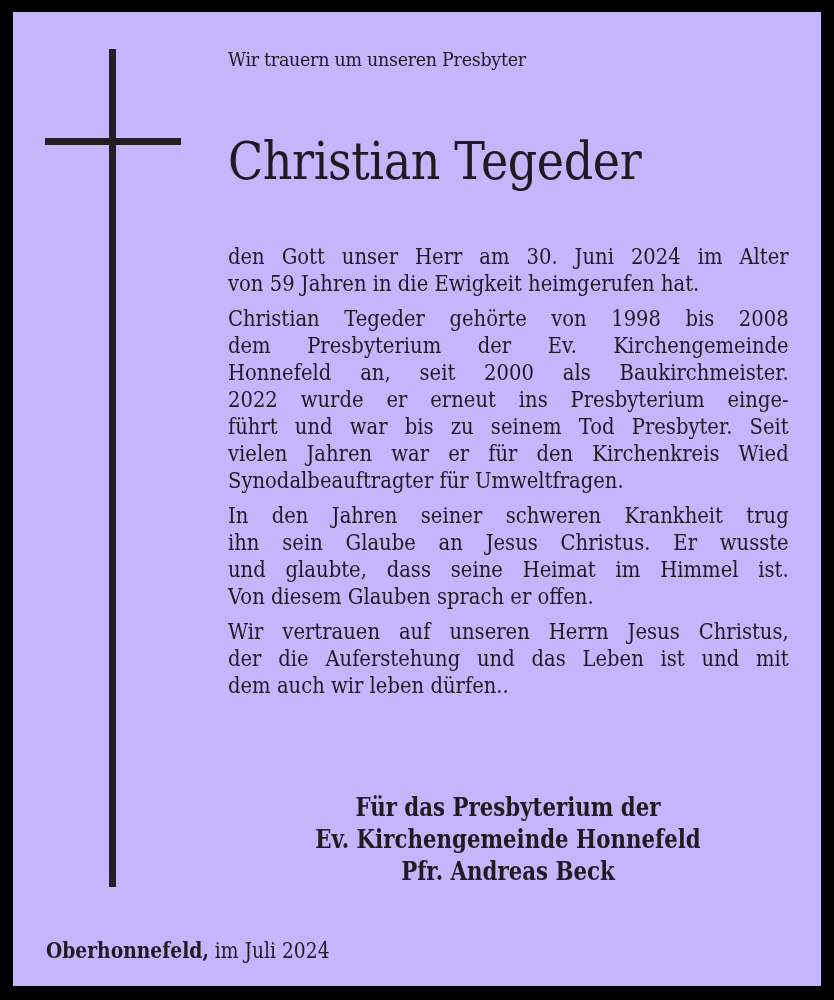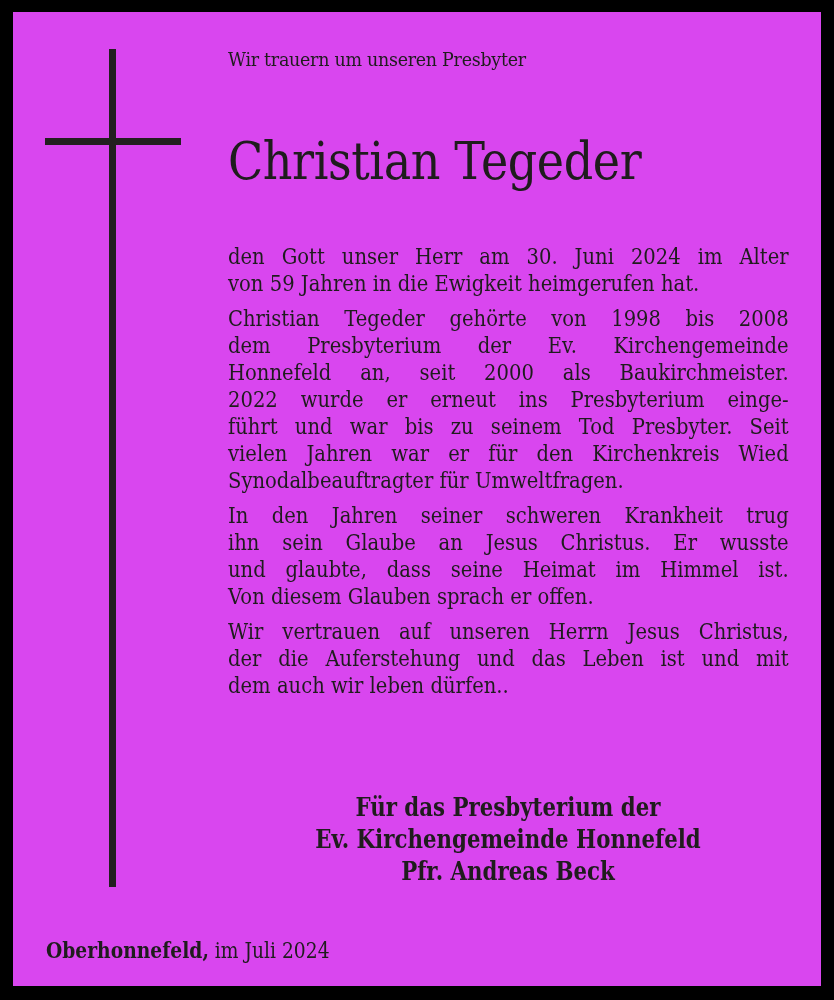--- a/index.html
+++ b/index.html
@@ -7,21 +7,21 @@
       width: 834px; height: 1000px;
       background: #000;
       position: relative;
       overflow: hidden;
       font-family: "DejaVu Serif", "Liberation Serif", serif;
     }
     .card {
       position: absolute;
       left: 13px; top: 12px;
       width: 808px; height: 974px;
-      background: #d946ef;
+      background: #c4b5fd;
       color: #1f1c1d;
     }
     .cross-v {
       position: absolute;
       left: 96px; top: 37px;
       width: 7px; height: 838px;
       background: #231f20;
     }
     .cross-h {
       position: absolute;

